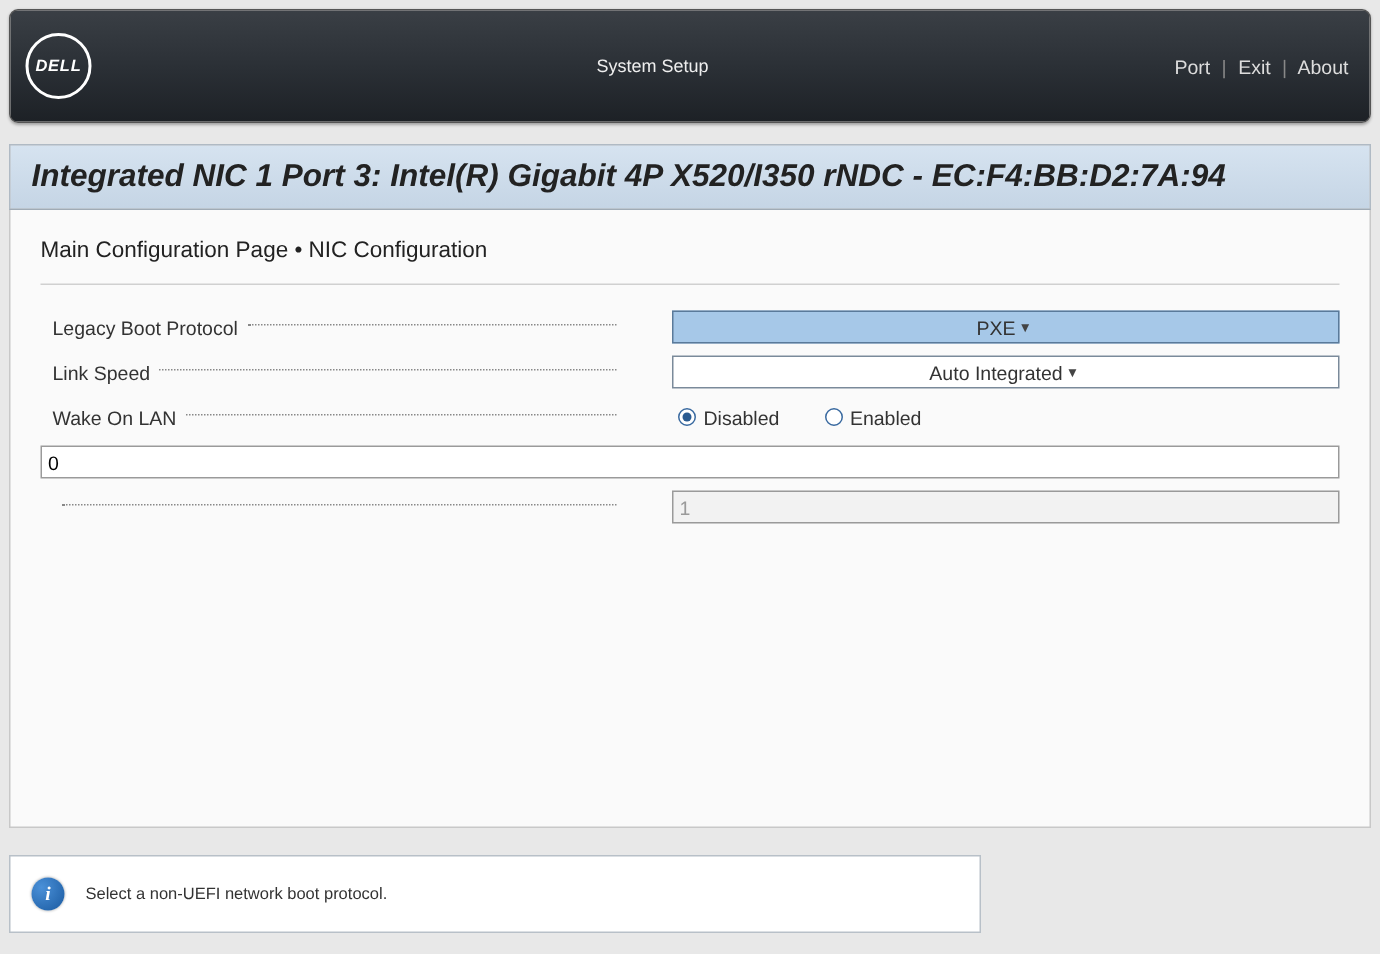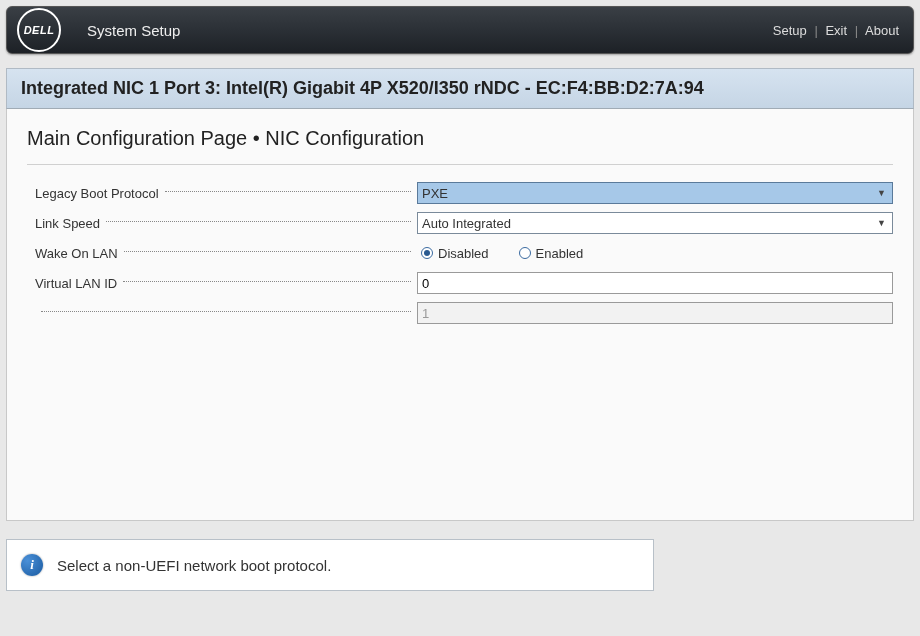--- a/index.html
+++ b/index.html
@@ -1,87 +1,89 @@
 <!DOCTYPE html>
 <html><head>
 <meta charset="utf-8">
 <style>
   * { box-sizing: border-box; margin: 0; padding: 0; }
   html, body { width: 920px; height: 636px; font-family: Arial, Helvetica, sans-serif; background: #e8e8e8; }
   body { display: flex; flex-direction: column; }
 
   
   .header {
-    height: 48px;
+    height: 76px;
     background: linear-gradient(to bottom, #3a3f45 0%, #2b3036 50%, #1d2126 100%);
     border: 1px solid #555;
     border-radius: 6px;
     margin: 6px;
     display: flex;
     align-items: center;
     color: #fff;
     padding: 0 14px 0 10px;
     box-shadow: 0 1px 2px rgba(0,0,0,0.3);
   }
   .logo-ring {
     width: 44px; height: 44px;
     border: 2px solid #fff;
     border-radius: 50%;
     display: flex; align-items: center; justify-content: center;
     margin-right: 26px;
     font-size: 11px; font-weight: bold; letter-spacing: 0.5px;
     font-style: italic;
     font-family: Arial, sans-serif;
   }
-  .header-title { font-size: 15px; color: #eee; flex: 1; }
+  .header-title { font-size: 12px; color: #eee; flex: 1; text-align: center; }
   .header-links { font-size: 13px; color: #ddd; }
   .header-links span { cursor: pointer; }
   .header-divider { margin: 0 4px; color: #888; }
 
   
   .page-title-strip {
     margin: 8px 6px 0 6px;
     background: linear-gradient(to bottom, #d6e3f0 0%, #c5d5e5 100%);
     border: 1px solid #b0bac4;
     border-bottom: 1px solid #a0abb5;
     padding: 9px 14px;
-    font-size: 18px;
+    font-size: 21px;
     font-weight: bold;
     color: #222;
+    font-style: italic;
   }
 
   
   .content-panel {
     margin: 0 6px 6px 6px;
     background: #fafafa;
     border: 1px solid #c8c8c8;
     border-top: none;
     padding: 18px 20px 14px 20px;
     height: 412px;
     position: relative;
   }
   .breadcrumb {
-    font-size: 20px;
+    font-size: 15px;
     color: #222;
     margin-bottom: 14px;
   }
   .breadcrumb-divider {
     border: none;
     border-top: 1px solid #d0d0d0;
     margin-bottom: 14px;
   }
 
   
   .form-row {
     display: flex;
     align-items: center;
     min-height: 28px;
     margin-bottom: 2px;
     font-size: 13px;
     color: #333;
+    gap: 31px;
   }
   .form-row.disabled { color: #9a9a9a; }
   .form-label-wrap {
     width: 390px;
     display: flex;
     align-items: center;
     padding-left: 8px;
   }
   .form-label { white-space: nowrap; }
   .dots {
@@ -99,21 +101,21 @@
   
   .select {
     width: 100%;
     height: 22px;
     border: 1px solid #7a8a9a;
     background: #fff;
     font-size: 13px;
     padding: 1px 4px;
     display: flex;
     align-items: center;
-    justify-content: space-between;
+    justify-content: center;
     cursor: pointer;
   }
   .select.highlight {
     background: #a6c8e8;
     border: 1px solid #5a7a9a;
   }
   .select .caret {
     font-size: 9px;
     color: #444;
     padding: 0 2px;
@@ -165,32 +167,32 @@
     border-radius: 50%;
     color: #fff;
     font-weight: bold;
     font-family: Georgia, serif;
     font-style: italic;
     font-size: 13px;
     display: flex; align-items: center; justify-content: center;
     box-shadow: 0 0 2px rgba(0,0,0,0.4);
     flex-shrink: 0;
   }
-  .info-text { font-size: 15px; color: #333; }
+  .info-text { font-size: 11px; color: #333; }
 </style>
 </head>
 <body>
 
 <div class="header">
   <div class="logo-ring">
     <span>DELL</span>
   </div>
   <div class="header-title">System Setup</div>
   <div class="header-links">
-    <span>Setup</span>
+    <span>Port</span>
     <span class="header-divider">|</span>
     <span>Exit</span>
     <span class="header-divider">|</span>
     <span>About</span>
   </div>
 </div>
 
 <div class="page-title-strip">Integrated NIC 1 Port 3: Intel(R) Gigabit 4P X520/I350 rNDC - EC:F4:BB:D2:7A:94</div>
 
 <div class="content-panel">
@@ -236,24 +238,20 @@
         </div>
         <div class="radio-opt">
           <span class="radio"></span>
           <span>Enabled</span>
         </div>
       </div>
     </div>
   </div>
 
   <div class="form-row">
-    <div class="form-label-wrap">
-      <span class="form-label">Virtual LAN ID</span>
-      <span class="dots"></span>
-    </div>
     <div class="form-control-wrap">
       <input class="text-input" type="text" value="0" style="">
     </div>
   </div>
 
   <div class="form-row disabled">
     <div class="form-label-wrap">
       <span class="dots"></span>
     </div>
     <div class="form-control-wrap">

